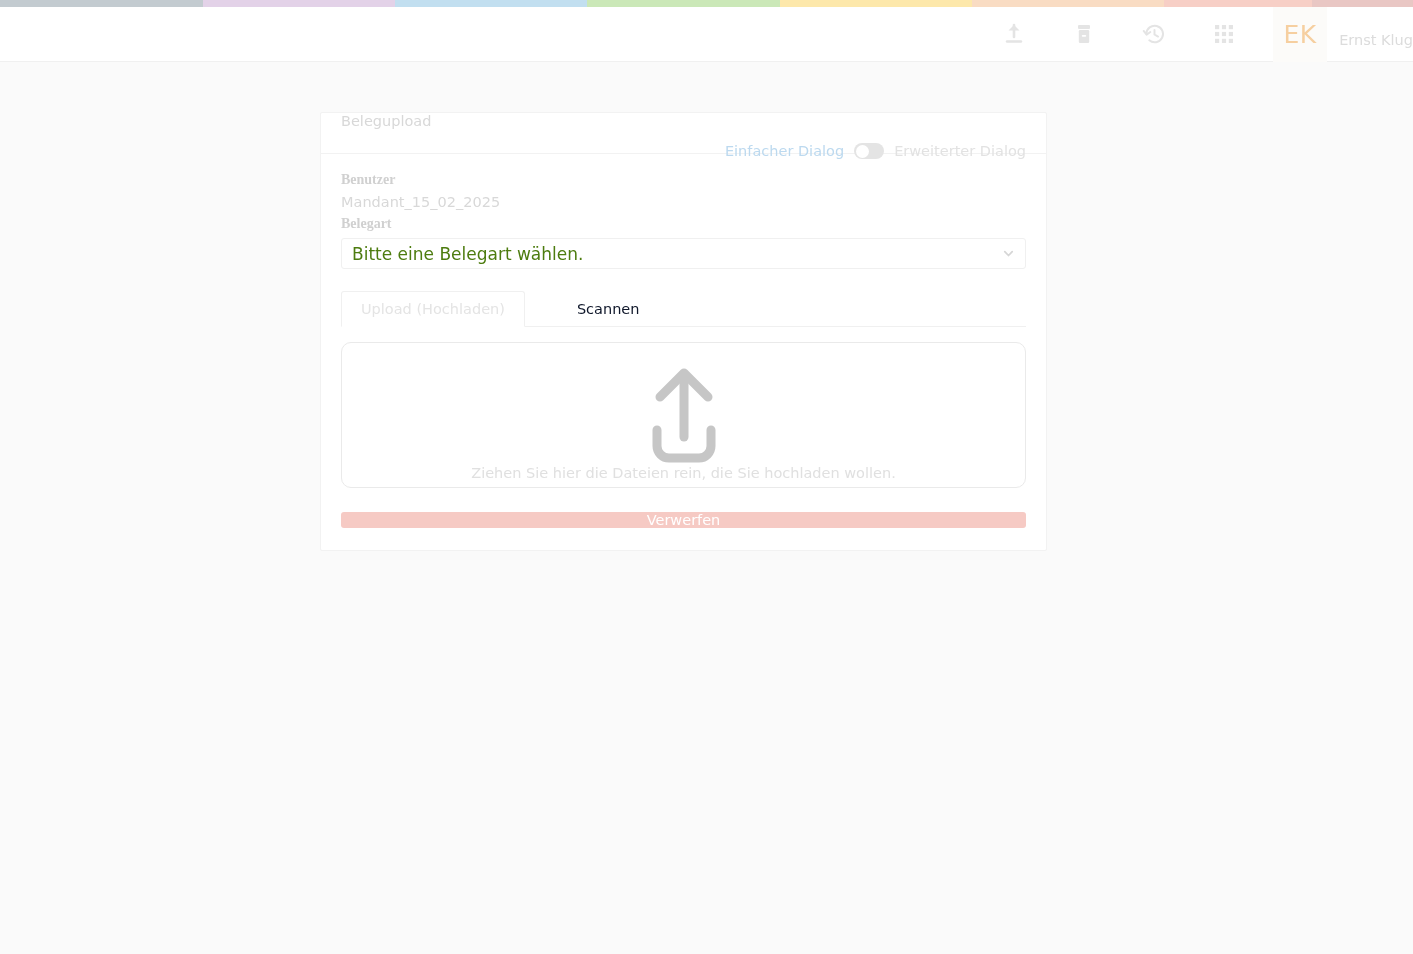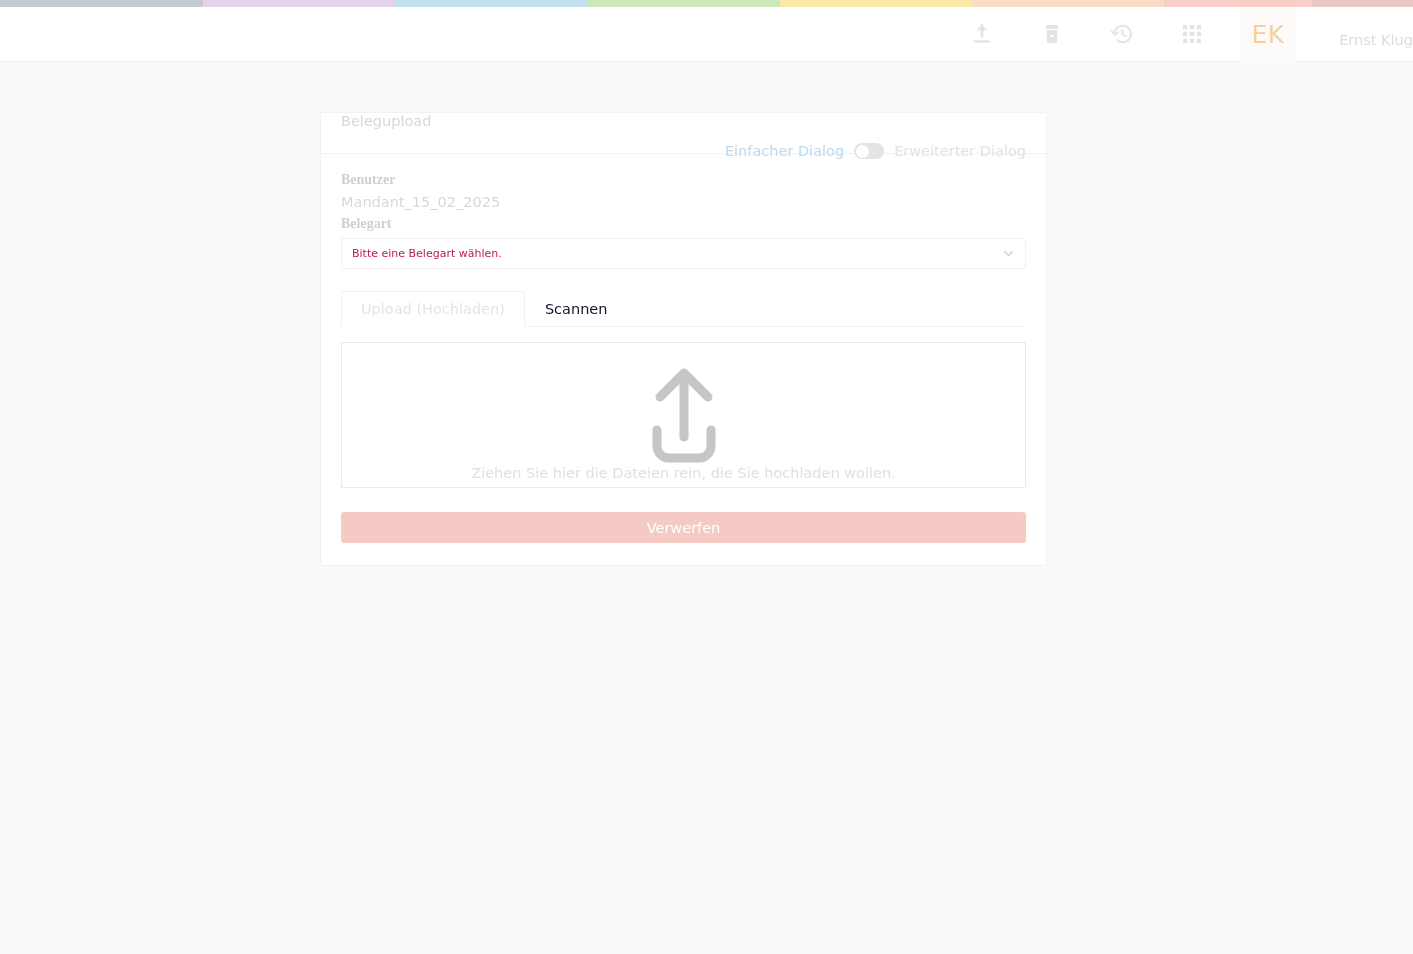--- a/index.html
+++ b/index.html
@@ -52,21 +52,20 @@
     margin: 0 16px;
     cursor: pointer;
   }
   .header-icon-btn svg { display: block; }
 
   #avatar-block {
     display: flex;
     align-items: center;
     height: 55px;
     margin-left: 14px;
-    gap: 32px;
   }
   #avatar {
     width: 54px;
     height: 55px;
     background: #fcfbf9;
     color: #f6cfa0;
     font-size: 25px;
     letter-spacing: .5px;
     display: flex;
     align-items: center;
@@ -161,36 +160,37 @@
     border: 1px solid #f0f0f0;
     border-radius: 3px;
     background: #ffffff;
     display: flex;
     align-items: center;
     padding: 0 10px;
     cursor: pointer;
     position: relative;
   }
   #belegart-placeholder {
-    color: #be185d;
-    font-size: 11px;
+    color: #4d7c0f;
+    font-size: 17px;
   }
   #select-chevron {
     margin-left: auto;
     color: #d8d8d8;
     display: flex;
     align-items: center;
   }
 
   
   #tab-bar {
     margin-top: 21px;
     display: flex;
     align-items: flex-start;
     border-bottom: 1px solid #f0f0f0;
+    gap: 32px;
   }
   .tab {
     padding: 9px 19px;
     font-size: 14.5px;
     color: #0f172a;
     cursor: pointer;
     border: 1px solid transparent;
     border-radius: 3px 3px 0 0;
     position: relative;
     top: 1px;
@@ -200,21 +200,21 @@
     border-color: #f0f0f0;
     border-bottom-color: #ffffff;
     background: #ffffff;
   }
 
   
   #dropzone {
     margin-top: 15px;
     height: 146px;
     border: 1px solid #eaeaea;
-    border-radius: 0;
+    border-radius: 10px;
     background: #ffffff;
     display: flex;
     flex-direction: column;
     align-items: center;
     justify-content: center;
     cursor: pointer;
     position: relative;
   }
   #dropzone-icon { margin-top: 4px; }
   #dropzone-text {
@@ -224,20 +224,21 @@
     bottom: 6px;
     left: 0; right: 0;
     text-align: center;
   }
 
   
   #action-row {
     margin-top: 24px;
     display: flex;
     gap: 28px;
+    flex-direction: column;
   }
   .action-btn {
     flex: 1 1 0;
     height: 31px;
     border: none;
     border-radius: 3px;
     font-family: inherit;
     font-size: 14.5px;
     color: #ffffff;
     cursor: pointer;

